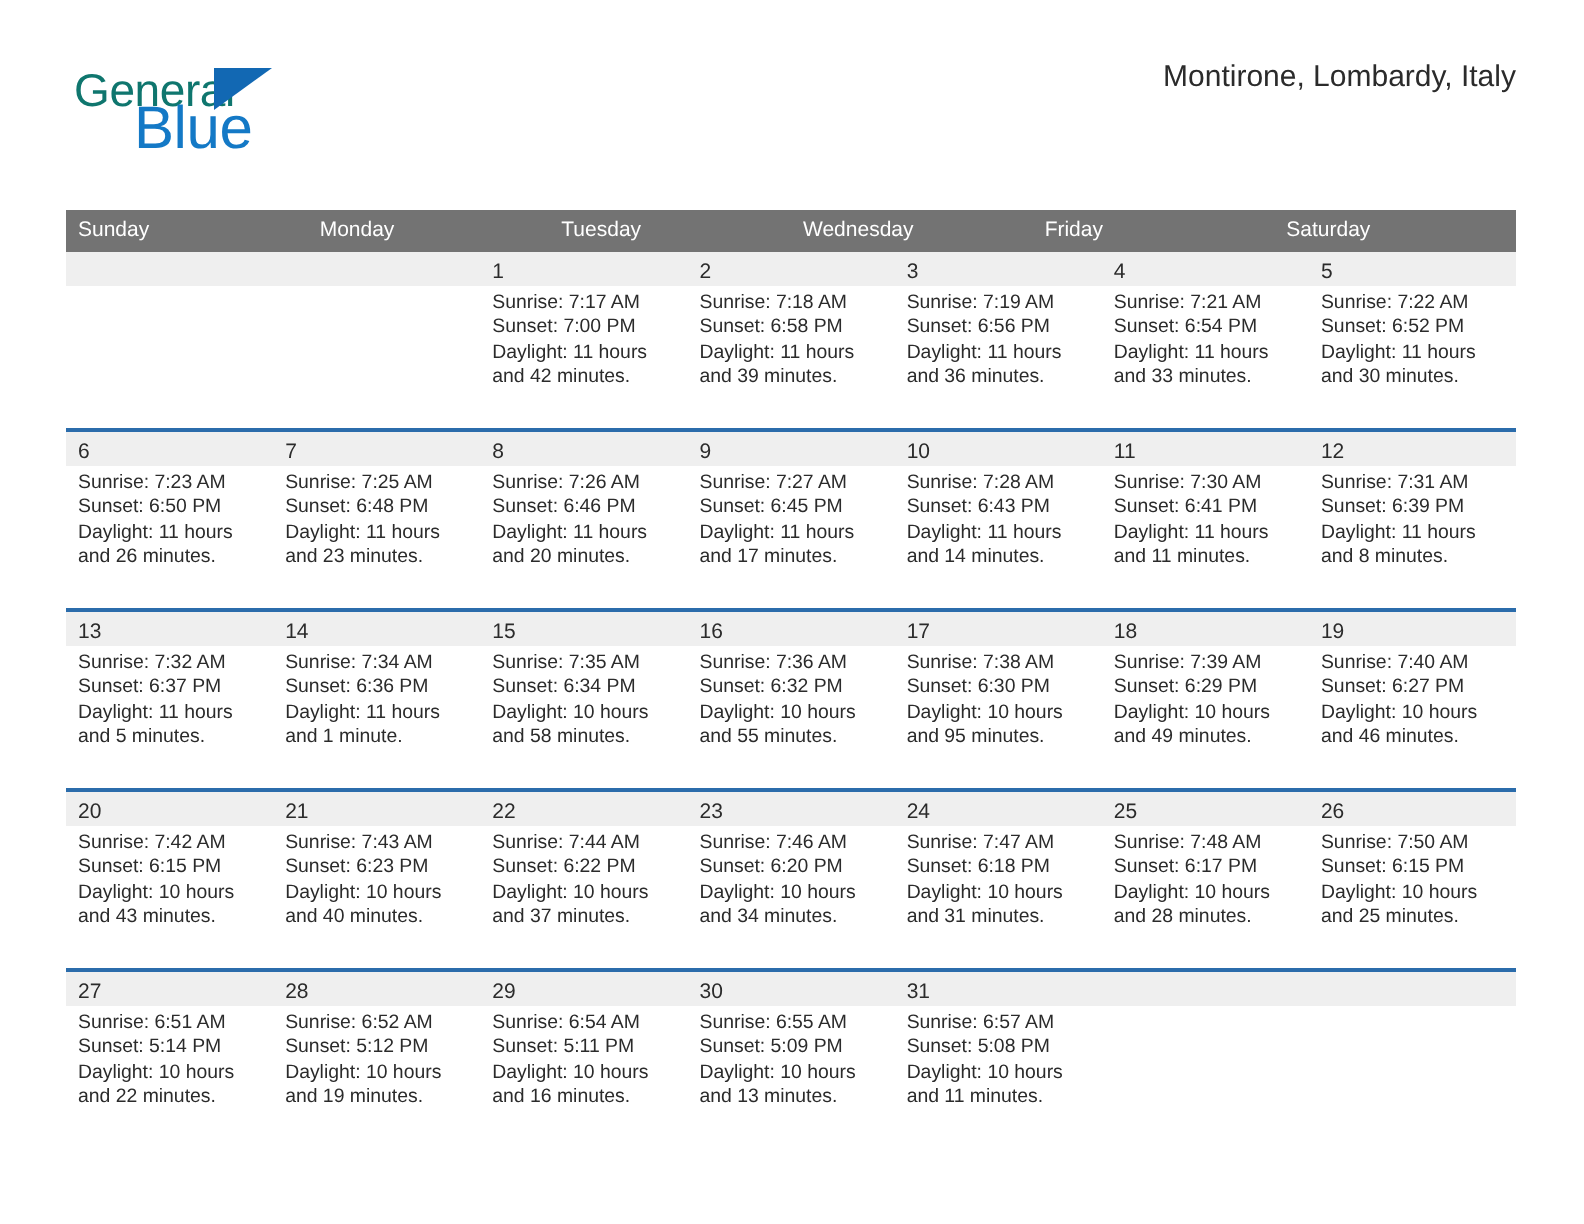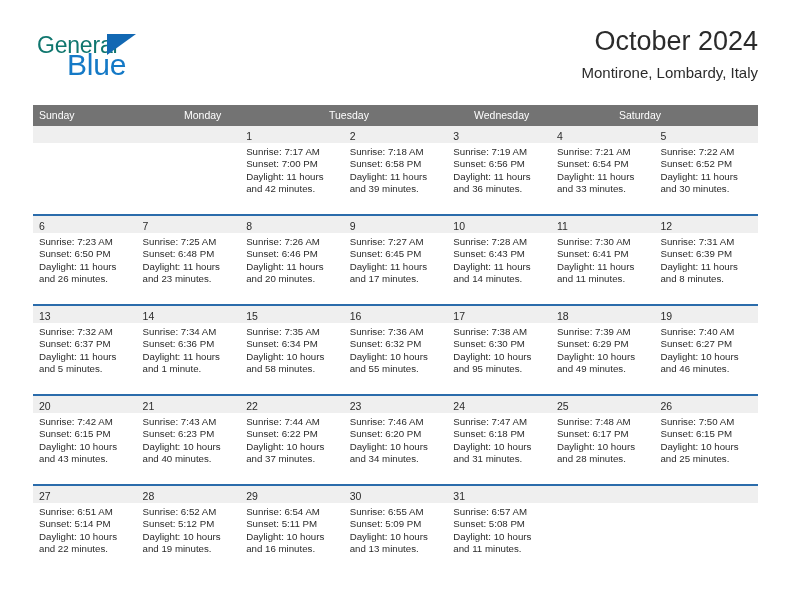--- a/index.html
+++ b/index.html
@@ -163,32 +163,32 @@
 
   <div class="top-header">
 
     <div class="logo">
       <span class="logo-general">General</span>
       <span class="logo-tri"></span>
       <span class="logo-blue">Blue</span>
     </div>
 
     <div class="title-block">
-      <div class="cal-title">October 2024</div>
       <div class="cal-subtitle">Montirone, Lombardy, Italy</div>
     </div>
 
   </div>
 
   <div class="calendar">
     <div class="weekday-header" id="weekday-header">
         <div class="weekday-cell">Sunday</div>
         <div class="weekday-cell">Monday</div>
         <div class="weekday-cell">Tuesday</div>
         <div class="weekday-cell">Wednesday</div>
+        <div class="weekday-cell">Friday</div>
         <div class="weekday-cell">Saturday</div>
       </div>
     <div id="weeks-container">
         <div class="week-row">
           <div class="week-inner">
             <div class="day-cell empty">
               <div class="daynum-band"><span class="daynum"></span></div>
               <div class="day-body"></div>
             </div>
             <div class="day-cell empty">

